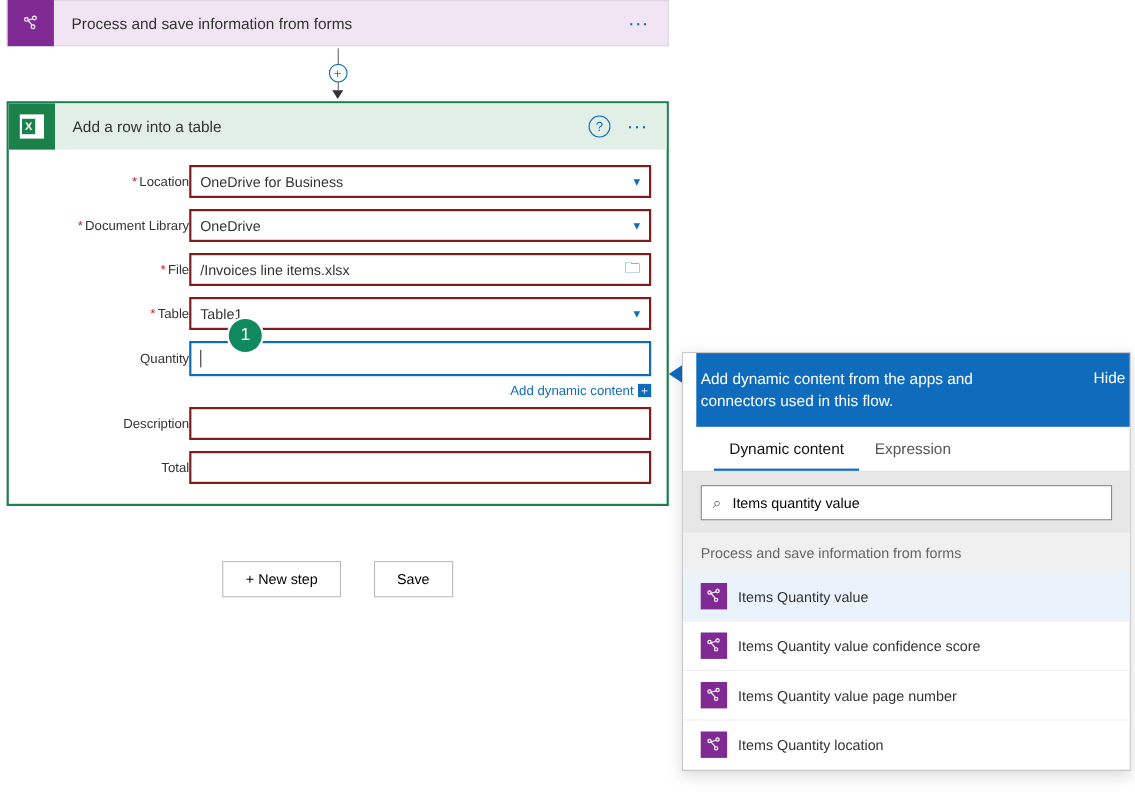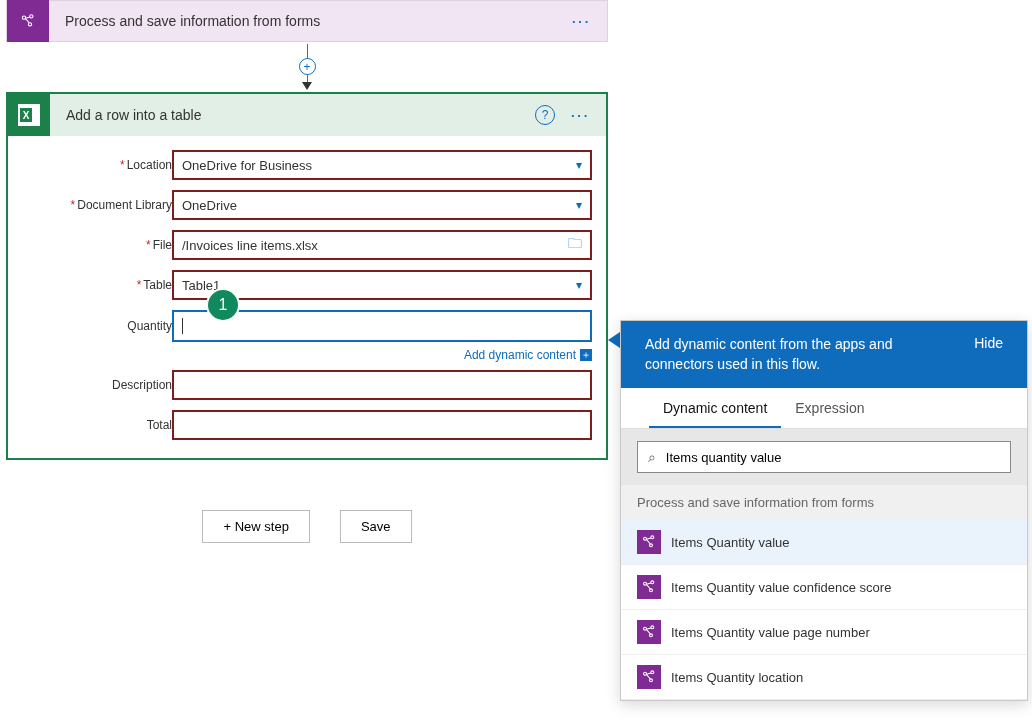--- a/index.html
+++ b/index.html
@@ -44,21 +44,21 @@
 
   .btn-row { display:flex; justify-content:center; gap:30px; margin-top:50px; }
   .btn { border:1px solid #bbb; background:#fff; padding:8px 20px; font-size:13px; cursor:pointer; }
 
   
   .badge { position:absolute; width:30px; height:30px; border-radius:50%; background:#0f8a5f; color:#fff; display:flex; align-items:center; justify-content:center; font-size:16px; font-weight:500; box-shadow:0 0 0 2px #fff; }
 
   
   .panel { position:absolute; left:620px; top:320px; width:408px; border:1px solid #c9c9c9; background:#fff; box-shadow:0 4px 14px rgba(0,0,0,.15); }
   .panel-connector { position:absolute; left:608px; top:332px; width:0; height:0; border-top:8px solid transparent; border-bottom:8px solid transparent; border-right:12px solid #0f6cbd; }
-  .panel-head { background:#0f6cbd; color:#fff; padding:14px 24px; display:flex; justify-content:space-between; align-items:flex-start; }
+  .panel-head { background:#0f6cbd; color:#fff; padding:14px 4px; display:flex; justify-content:space-between; align-items:flex-start;margin-left:12px; }
   .panel-head .txt { font-size:14px; line-height:1.4; max-width:300px; }
   .panel-head .hide { font-size:14px; cursor:pointer; }
   .panel-tabs { display:flex; border-bottom:1px solid #ddd; padding:0 28px; }
   .panel-tab { padding:12px 14px 10px; font-size:14px; color:#555; cursor:pointer; border-bottom:2px solid transparent; }
   .panel-tab.active { color:#111; border-bottom-color:#0f6cbd; font-weight:500; }
   .panel-search { background:#e7e7e7; padding:12px 16px; }
   .panel-search .box { background:#fff; border:1px solid #888; height:32px; display:flex; align-items:center; padding:0 10px; gap:10px; }
   .panel-search .box .mag { color:#666; font-size:14px; }
   .panel-search .box input { border:none; outline:none; flex:1; font-size:13px; }
   .panel-group { background:#f0f0f0; color:#666; font-size:13px; padding:10px 16px; }

